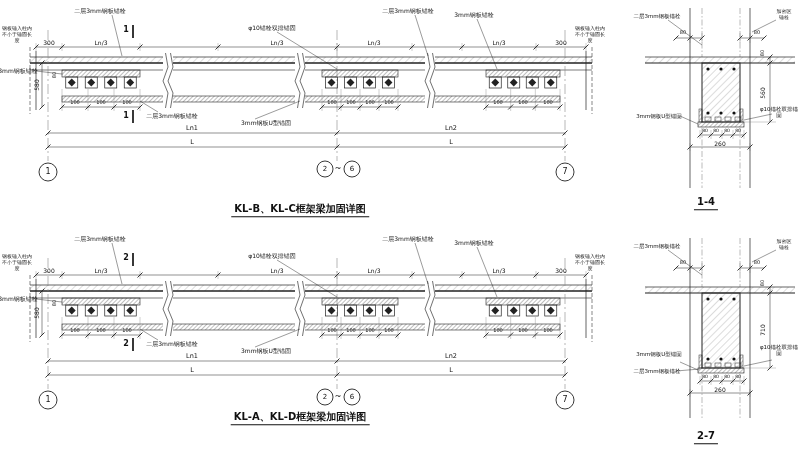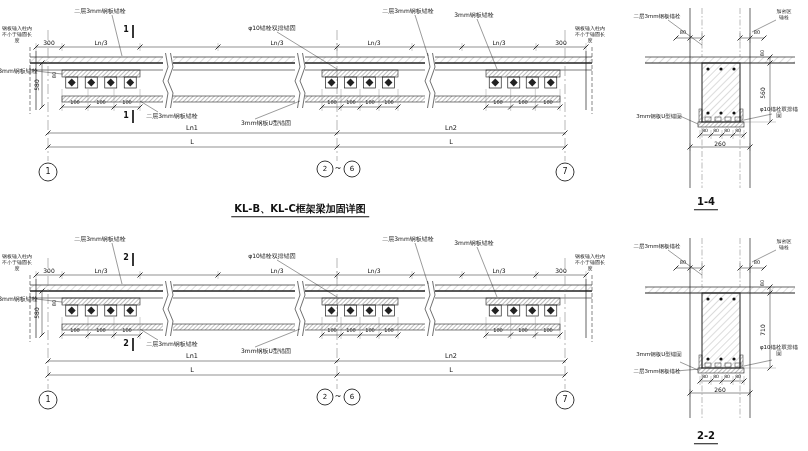--- a/index.html
+++ b/index.html
@@ -472,20 +472,21 @@
       <div class="lbl" style="left: 548px; top: 331px; font-size: 5px; transform: translate(-50%, -50%);">100</div>
       <div class="lbl" style="left: 192px; top: 357px; font-size: 6.5px; transform: translate(-50%, -50%);">Ln1</div>
       <div class="lbl" style="left: 451px; top: 357px; font-size: 6.5px; transform: translate(-50%, -50%);">Ln2</div>
       <div class="lbl" style="left: 192px; top: 371px; font-size: 6.5px; transform: translate(-50%, -50%);">L</div>
       <div class="lbl" style="left: 451px; top: 371px; font-size: 6.5px; transform: translate(-50%, -50%);">L</div>
       <div class="lbl" style="left: 48px; top: 400px; font-size: 8px; transform: translate(-50%, -50%);">1</div>
       <div class="lbl" style="left: 325px; top: 397px; font-size: 7px; transform: translate(-50%, -50%);">2</div>
       <div class="lbl" style="left: 338px; top: 397px; font-size: 8px; transform: translate(-50%, -50%);">~</div>
       <div class="lbl" style="left: 352px; top: 397px; font-size: 7px; transform: translate(-50%, -50%);">6</div>
       <div class="lbl" style="left: 565px; top: 400px; font-size: 8px; transform: translate(-50%, -50%);">7</div>
+      <div class="lbl u b" style="left: 300px; top: 418px; font-size: 10px; transform: translate(-50%, -50%);">KL-A、KL-D框架梁加固详图</div>
       <div class="lbl" style="left: 657px; top: 16px; font-size: 5.5px; transform: translate(-50%, -50%);">二层3mm钢板锚栓</div>
       <div class="lbl wrap" style="left: 784px; top: 15px; font-size: 5px; width: 17px; transform: translate(-50%, -50%);">加密区锚栓</div>
       <div class="lbl" style="left: 659px; top: 116px; font-size: 5.5px; transform: translate(-50%, -50%);">3mm钢板U型锚固</div>
       <div class="lbl wrap" style="left: 779px; top: 112px; font-size: 5.5px; width: 40px; transform: translate(-50%, -50%);">φ10锚栓双排锚固</div>
       <div class="lbl" style="left: 683px; top: 33px; font-size: 5px; transform: translate(-50%, -50%);">80</div>
       <div class="lbl" style="left: 757px; top: 33px; font-size: 5px; transform: translate(-50%, -50%);">80</div>
       <div class="lbl" style="left: 763px; top: 53px; font-size: 5px; transform: translate(-50%, -50%) rotate(-90deg);">80</div>
       <div class="lbl" style="left: 763px; top: 93px; font-size: 6px; transform: translate(-50%, -50%) rotate(-90deg);">560</div>
       <div class="lbl" style="left: 705px; top: 131px; font-size: 4.5px; transform: translate(-50%, -50%);">80</div>
       <div class="lbl" style="left: 716px; top: 131px; font-size: 4.5px; transform: translate(-50%, -50%);">80</div>
@@ -500,15 +501,15 @@
       <div class="lbl wrap" style="left: 779px; top: 350px; font-size: 5.5px; width: 40px; transform: translate(-50%, -50%);">φ10锚栓双排锚固</div>
       <div class="lbl" style="left: 683px; top: 263px; font-size: 5px; transform: translate(-50%, -50%);">80</div>
       <div class="lbl" style="left: 757px; top: 263px; font-size: 5px; transform: translate(-50%, -50%);">80</div>
       <div class="lbl" style="left: 763px; top: 283px; font-size: 5px; transform: translate(-50%, -50%) rotate(-90deg);">80</div>
       <div class="lbl" style="left: 763px; top: 330px; font-size: 6px; transform: translate(-50%, -50%) rotate(-90deg);">710</div>
       <div class="lbl" style="left: 705px; top: 377px; font-size: 4.5px; transform: translate(-50%, -50%);">80</div>
       <div class="lbl" style="left: 716px; top: 377px; font-size: 4.5px; transform: translate(-50%, -50%);">80</div>
       <div class="lbl" style="left: 727px; top: 377px; font-size: 4.5px; transform: translate(-50%, -50%);">80</div>
       <div class="lbl" style="left: 738px; top: 377px; font-size: 4.5px; transform: translate(-50%, -50%);">80</div>
       <div class="lbl" style="left: 720px; top: 390px; font-size: 6px; transform: translate(-50%, -50%);">260</div>
-      <div class="lbl u b" style="left: 706px; top: 437px; font-size: 10px; transform: translate(-50%, -50%);">2-2</div>
+      <div class="lbl u b" style="left: 706px; top: 437px; font-size: 10px; transform: translate(-50%, -50%);">2-7</div>
     </div>
 </div>
 
 </body></html>

